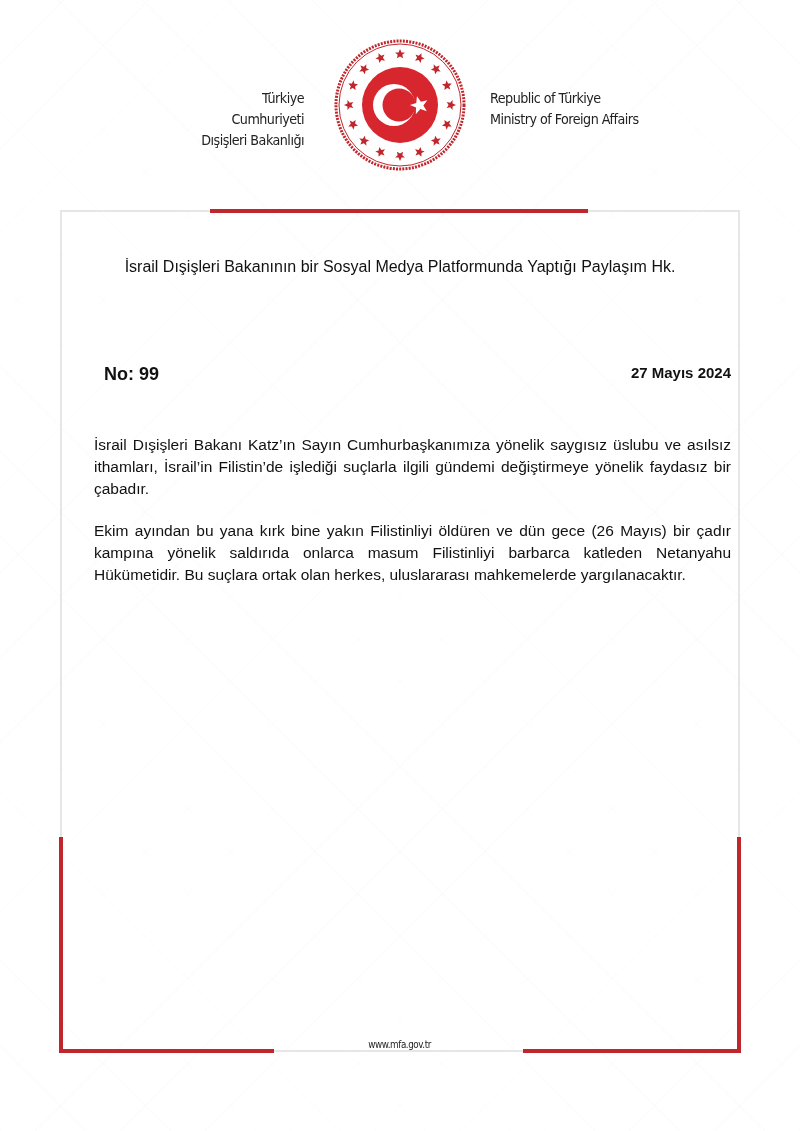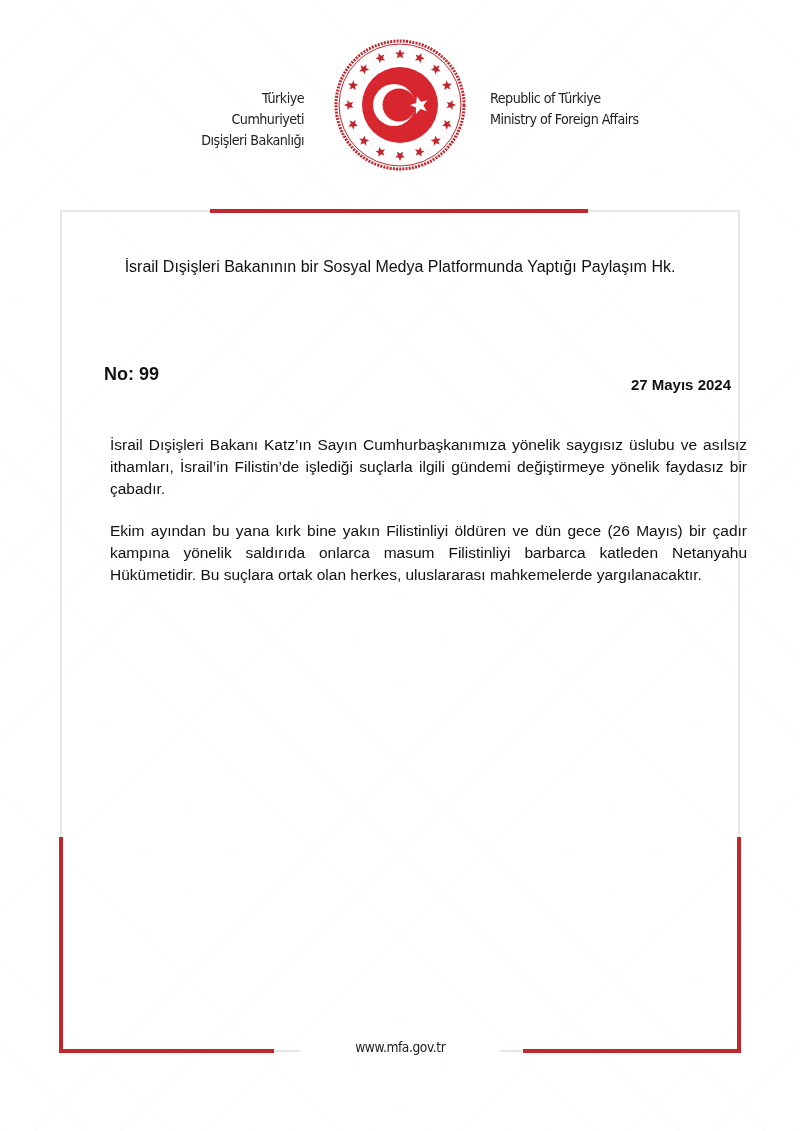--- a/index.html
+++ b/index.html
@@ -13,26 +13,26 @@
   
   .f-top-gray{position:absolute;left:60px;top:210px;width:680px;height:2px;background:#e6e6e6;}
   .f-top-red{position:absolute;left:210px;top:209px;width:378px;height:4px;background:#c0272d;}
   .f-left-gray{position:absolute;left:60px;top:210px;width:2px;height:628px;background:#e6e6e6;}
   .f-right-gray{position:absolute;left:738px;top:210px;width:2px;height:628px;background:#e6e6e6;}
   .f-left-red{position:absolute;left:59px;top:837px;width:4px;height:215px;background:#c0272d;}
   .f-right-red{position:absolute;left:737px;top:837px;width:4px;height:215px;background:#c0272d;}
   .f-bot-red-l{position:absolute;left:59px;top:1049px;width:215px;height:4px;background:#c0272d;}
   .f-bot-red-r{position:absolute;left:523px;top:1049px;width:218px;height:4px;background:#c0272d;}
   .f-bot-gray{position:absolute;left:274px;top:1050px;width:249px;height:2px;background:#e6e6e6;}
-  .website{position:absolute;left:300px;top:1039px;width:200px;text-align:center;font-family:"DejaVu Sans",sans-serif;font-size:14px;color:#222;background:#fff;letter-spacing:-0.5px;}
+  .website{position:absolute;left:300px;top:1039px;width:200px;text-align:center;font-family:"DejaVu Sans",sans-serif;font-size:10px;color:#222;background:#fff;letter-spacing:-0.5px;}
   .website span{background:#fff;padding:0 4px;display:inline-block;transform:scaleX(0.88);}
   .title{position:absolute;left:90px;top:254px;width:620px;text-align:center;font-size:16px;line-height:25px;color:#111;}
   .meta-no{position:absolute;left:104px;top:364px;font-weight:bold;font-size:18px;}
-  .meta-date{position:absolute;right:69px;top:364px;font-weight:bold;font-size:15px;margin-top:12px;}
-  .body{position:absolute;left:94px;top:434px;width:637px;font-size:15.5px;line-height:22px;text-align:justify;margin-left:16px;}
+  .meta-date{position:absolute;right:69px;top:364px;font-weight:bold;font-size:15px;}
+  .body{position:absolute;left:94px;top:434px;width:637px;font-size:15.5px;line-height:22px;text-align:justify;}
   .body p{margin:0 0 20px 0;}
 </style>
 </head>
 <body>
 
 <div class="bgpattern"></div>
 
 <div class="hdr-left">
   <div>Türkiye Cumhuriyeti</div>
   <div>Dışişleri Bakanlığı</div>

